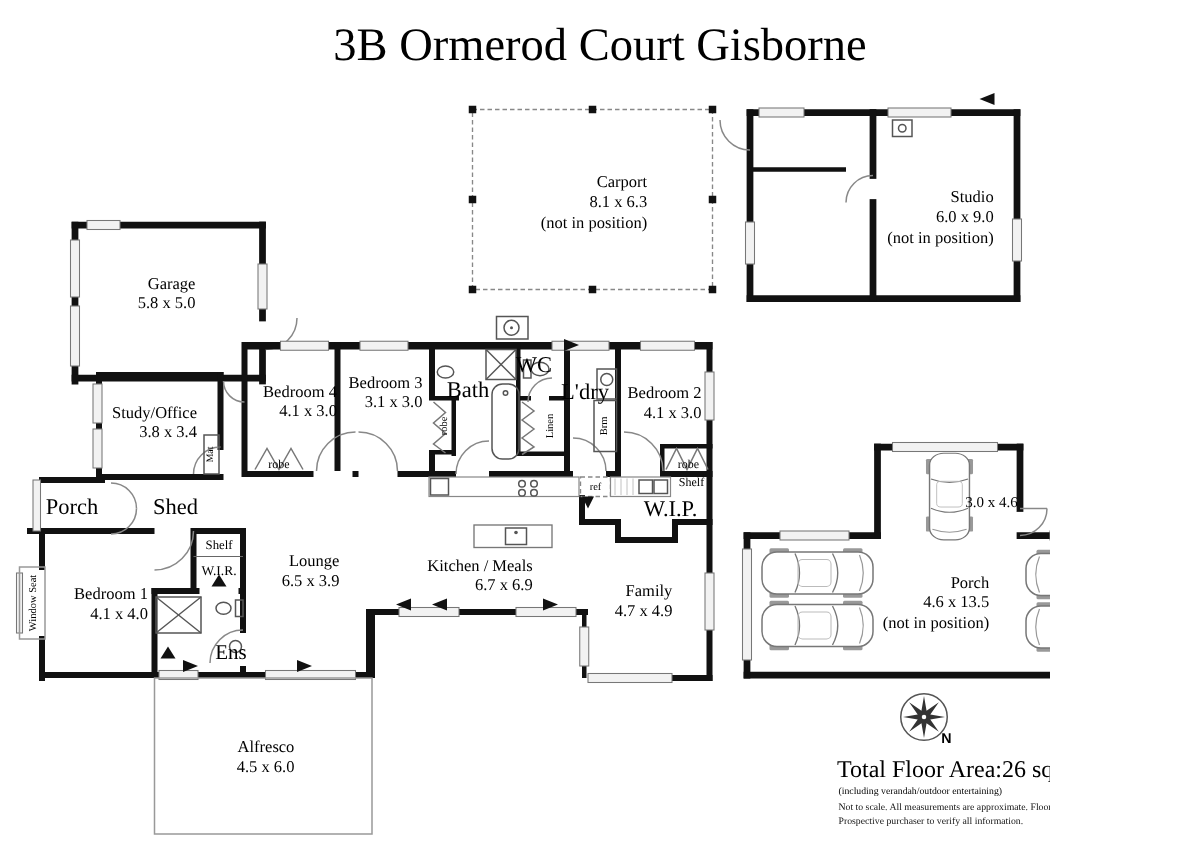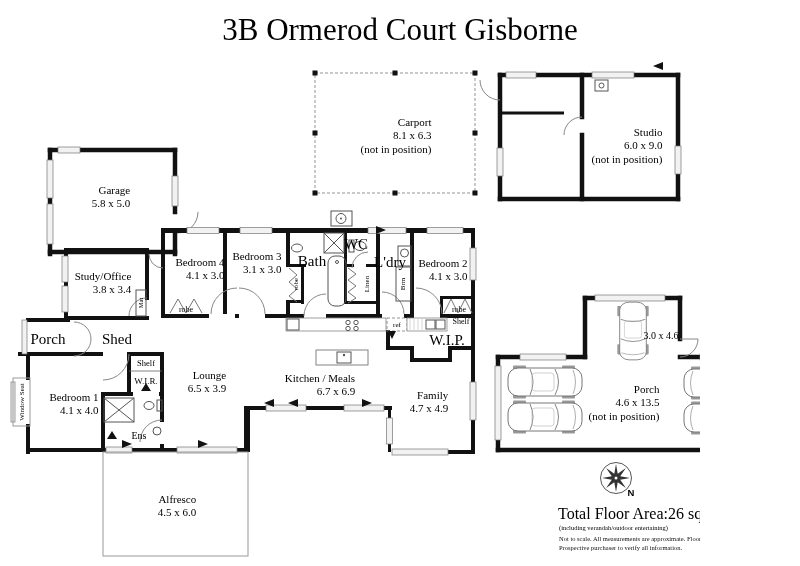--- a/index.html
+++ b/index.html
@@ -371,21 +371,21 @@
 
   <div class="lbl room" style="left:429px;top:402px">
     <span>Family</span>
     <span>4.7 x 4.9</span>
   </div>
 
   <div class="lbl one" style="left:447px;top:340px">W.I.P.</div>
   <div class="lbl s1" style="left:146px;top:381px;font-size:9px">W.I.R.</div>
   <div class="lbl s1" style="left:146px;top:363px;font-size:8.5px">Shelf</div>
   <div class="lbl s1" style="left:461px;top:322px">Shelf</div>
-  <div class="lbl s1" style="left:139px;top:436px;font-size:10px">Ens</div>
+  <div class="lbl s1" style="left:154px;top:436px;font-size:14px">Ens</div>
 
   <div class="lbl s1" style="left:186px;top:310px">robe</div>
   <div class="lbl s1" style="left:459px;top:310px">robe</div>
   <div class="lbl s2 vert" style="left:296px;top:284px">robe</div>
   <div class="lbl s2 vert" style="left:367px;top:284px">Linen</div>
   <div class="lbl s2 vert" style="left:403px;top:284px">Brm</div>
   <div class="lbl s2 vert" style="left:141px;top:303px;font-size:6.5px">Mat</div>
   <div class="lbl s2" style="left:397px;top:325px">ref</div>
   <div class="lbl s2 vert" style="left:22px;top:402px">Window Seat</div>
 

